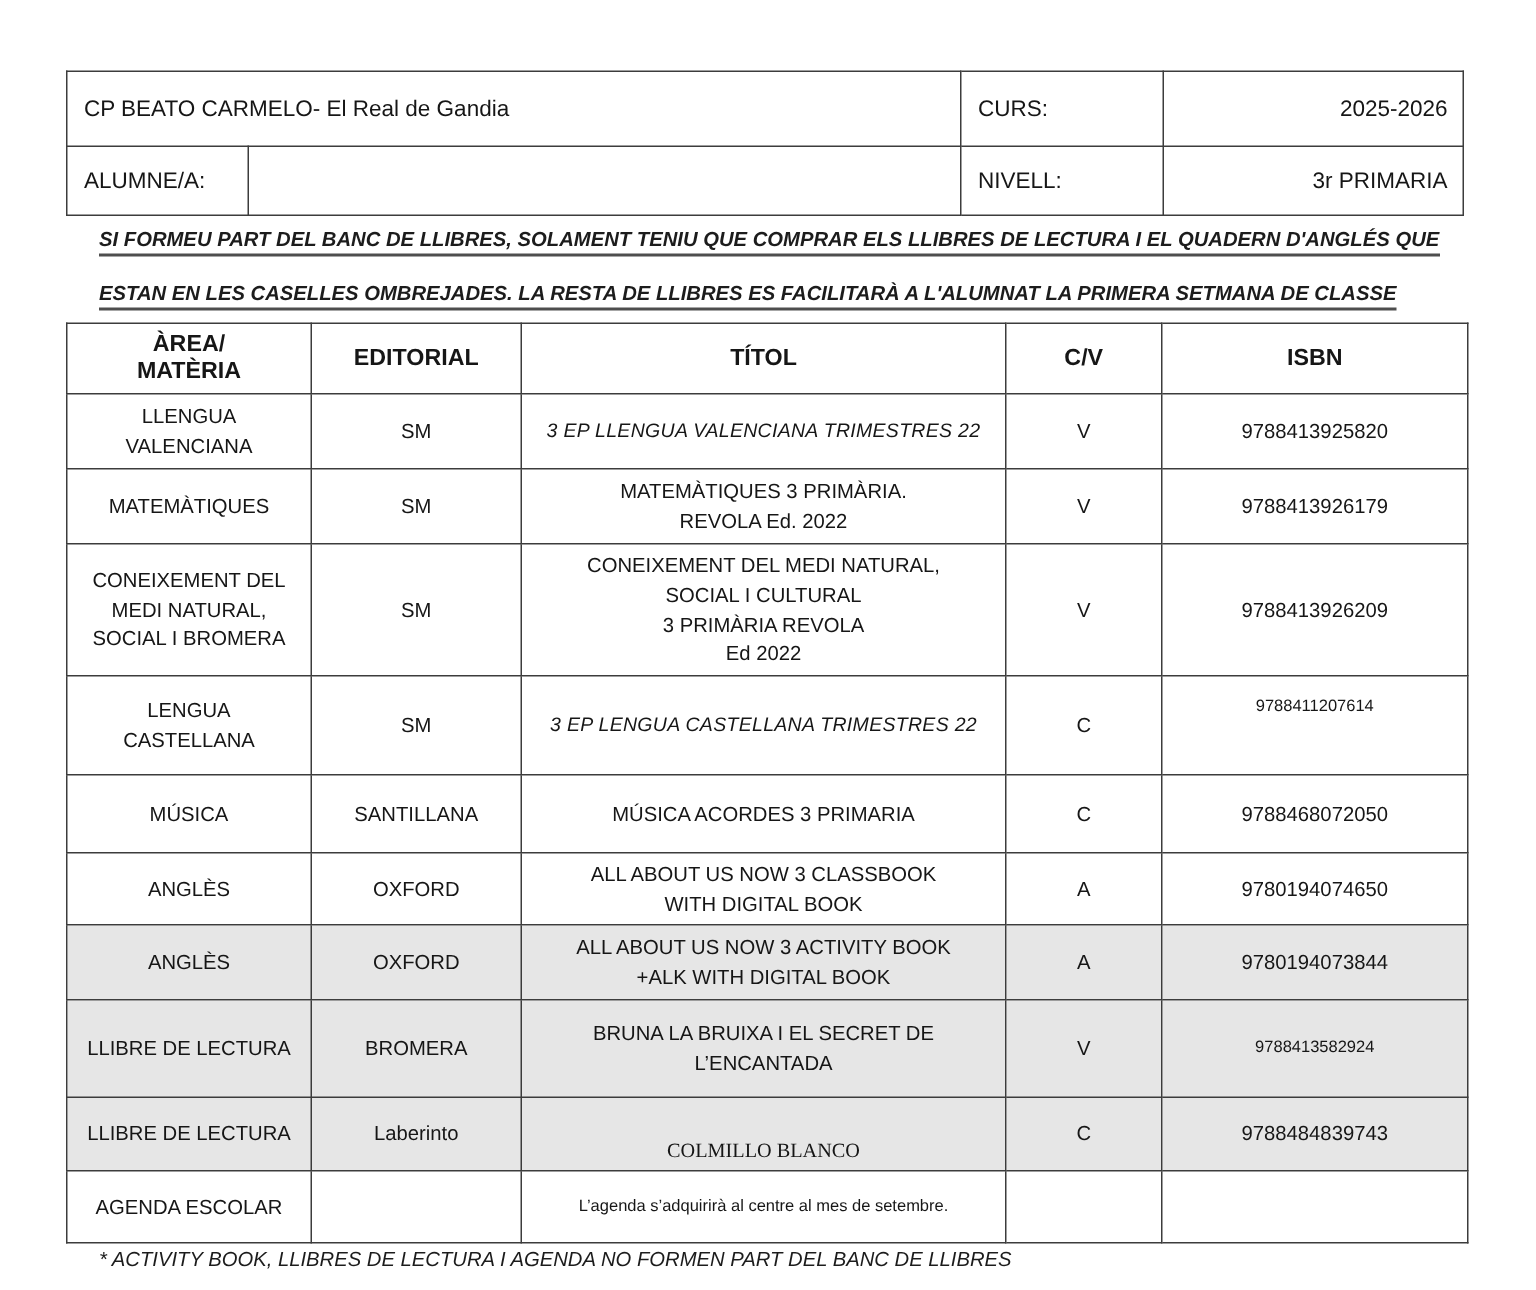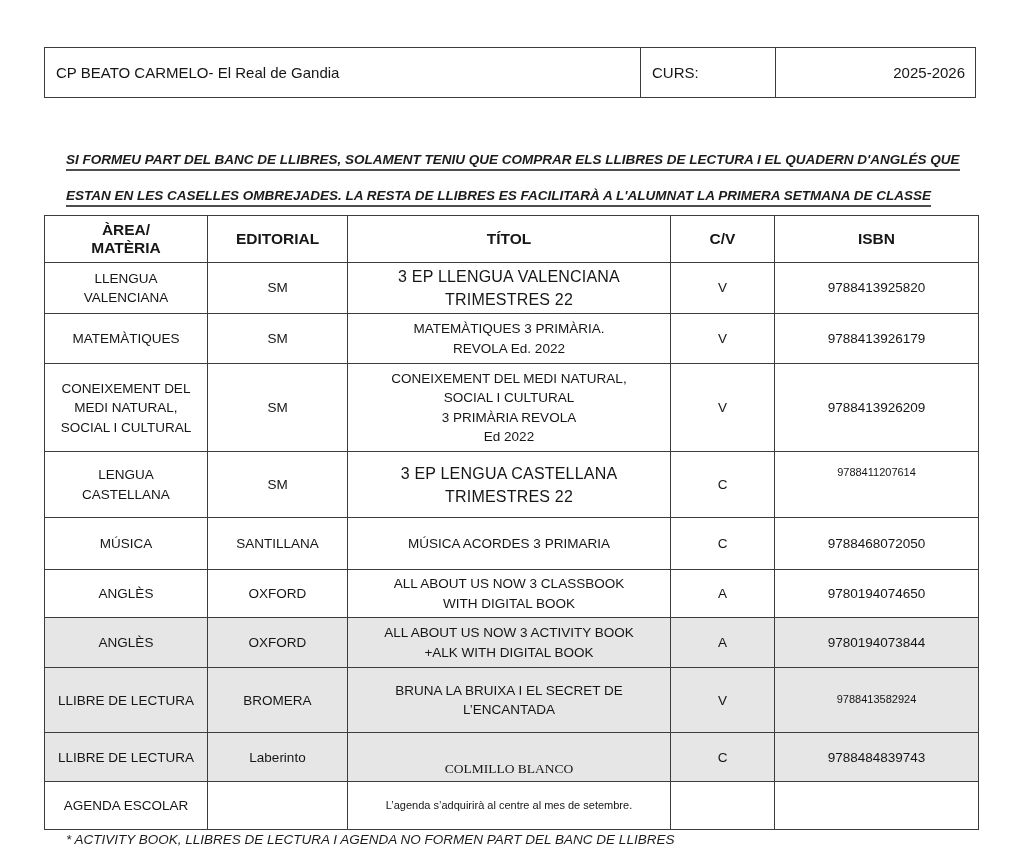--- a/index.html
+++ b/index.html
@@ -60,21 +60,21 @@
   tr.r1 { height: 50px; }
   tr.r2 { height: 88px; }
   tr.r3 { height: 66px; }
   tr.r4 { height: 52px; }
   tr.r5 { height: 48px; }
   tr.r6 { height: 50px; }
   tr.r7 { height: 65px; }
   tr.r8 { height: 49px; }
   tr.r9 { height: 48px; }
   tr.shaded td { background: #e6e6e6; }
-  td.small-text { font-size: 16px; letter-spacing: 0.2px; }
+  td.small-text { font-size: 13px; letter-spacing: 0.2px; font-style: italic; }
   td.isbn-small { font-size: 11px; }
   td.isbn-top { vertical-align: top; padding-top: 13px; }
   td.titol-bottom { vertical-align: bottom; padding-bottom: 3px; font-family: Liberation Serif, serif; }
   td.agenda-note { font-size: 11px; }
 
   
   .footer-note {
     position: absolute; left: 66px; top: 832px;
     font-size: 13.5px; font-weight: normal; font-style: italic;
     color: #1c1c1c;
@@ -90,20 +90,26 @@
       <col style="width:121px">
         <col style="width:475px">
         <col style="width:135px">
         <col style="width:200px">
     </colgroup>
     <tbody>
         <tr class="tt-r1">
       <td colspan="2">CP BEATO CARMELO- El Real de Gandia</td>
       <td>CURS:</td>
       <td class="val">2025-2026</td>
+    </tr>
+    <tr class="tt-r2">
+      <td>ALUMNE/A:</td>
+      <td class="blank-cell"></td>
+      <td>NIVELL:</td>
+      <td class="val">3r PRIMARIA</td>
     </tr>
   </tbody>
     </table>
 
   <div class="notice">
     <div class="nline"><span>SI FORMEU PART DEL BANC DE LLIBRES, SOLAMENT TENIU QUE COMPRAR ELS LLIBRES  DE LECTURA  I EL QUADERN D'ANGLÉS QUE</span></div>
     <div class="nline"><span>ESTAN EN LES CASELLES OMBREJADES. LA RESTA DE LLIBRES ES FACILITARÀ A L'ALUMNAT LA PRIMERA SETMANA DE CLASSE</span></div>
   </div>
 
   <table class="main-table">
@@ -135,21 +141,21 @@
       <td>MATEMÀTIQUES</td>
       <td>SM</td>
       <td>MATEMÀTIQUES 3 PRIMÀRIA.
 REVOLA   Ed. 2022</td>
       <td>V</td>
       <td>9788413926179</td>
     </tr>
     <tr class="r2">
       <td>CONEIXEMENT DEL
 MEDI  NATURAL,
-SOCIAL I CULTURAL</td>
+SOCIAL I BROMERA</td>
       <td>SM</td>
       <td>CONEIXEMENT DEL MEDI  NATURAL,
 SOCIAL I CULTURAL
 3 PRIMÀRIA  REVOLA
 Ed  2022</td>
       <td>V</td>
       <td>9788413926209</td>
     </tr>
     <tr class="r3">
       <td>LENGUA

